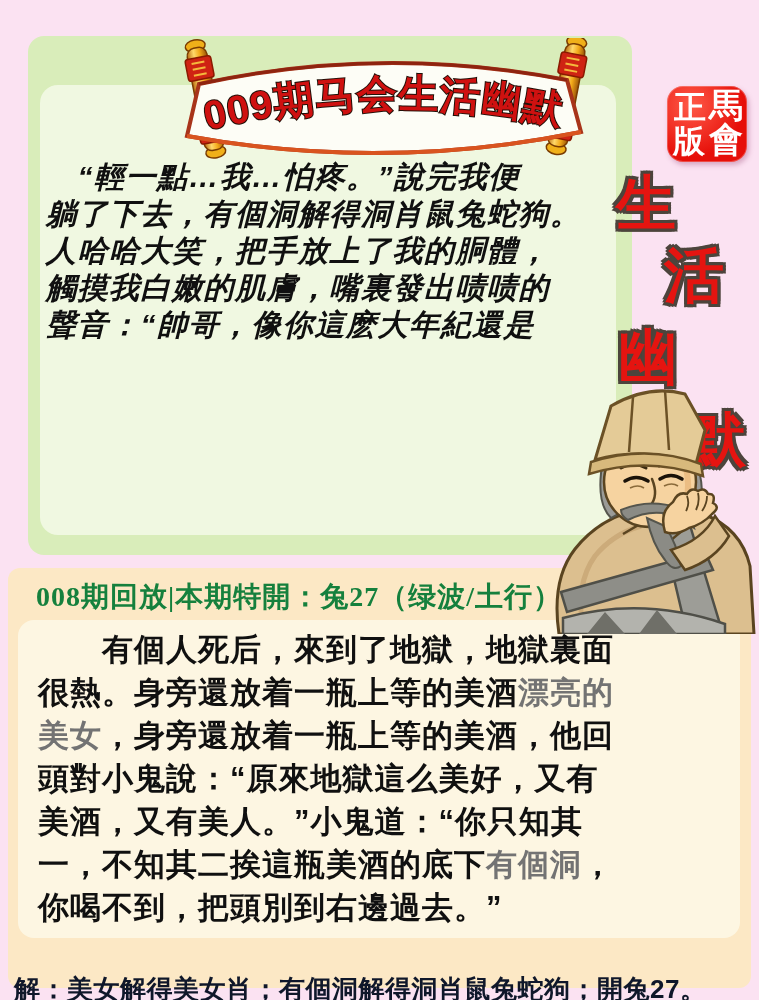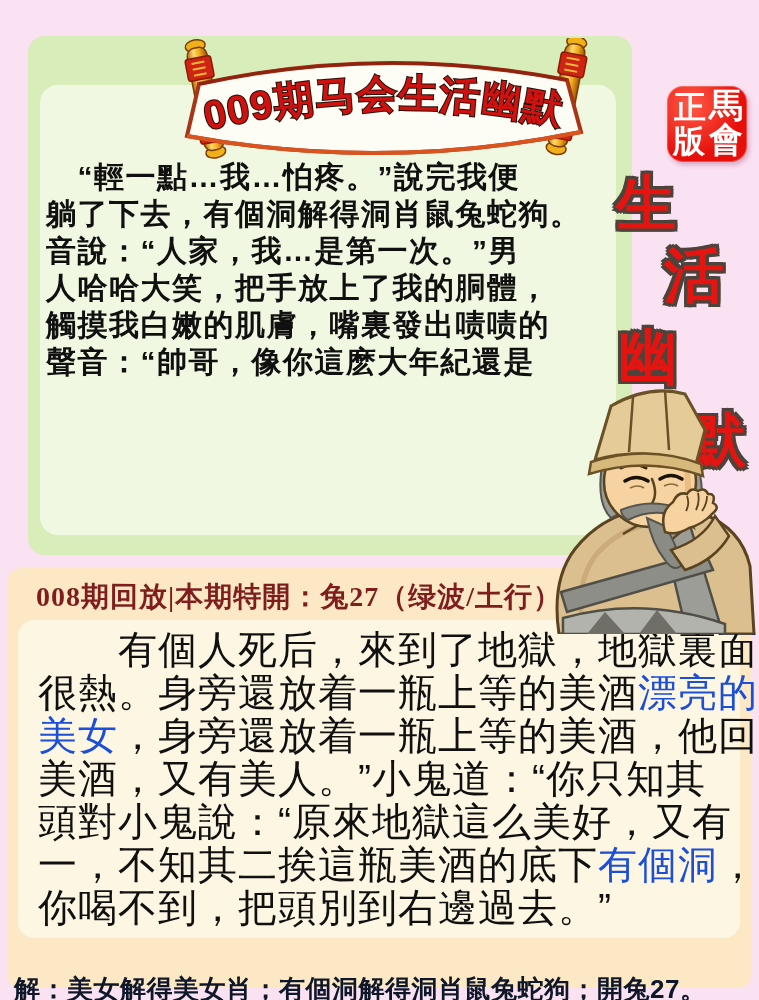--- a/index.html
+++ b/index.html
@@ -16,21 +16,21 @@
     left:28px;top:36px;width:604px;height:519px;
     background:#d9edba;border-radius:16px;z-index:1;
   }
   .green-inner{
     left:40px;top:85px;width:576px;height:450px;
     background:#f0f8e1;border-radius:18px;z-index:1;
   }
   .joke1{
     left:46px;top:158px;width:578px;z-index:2;
     font-size:30px;line-height:37px;font-weight:bold;
-    color:#101010;letter-spacing:1.5px;white-space:nowrap;
+    color:#101010;letter-spacing:1.5px;white-space:nowrap;font-style:italic;
   }
 
   
   .scroll-banner{left:143px;top:38px;width:482px;height:122px;z-index:3;}
 
   
   .seal{
     left:667px;top:86px;width:80px;height:76px;border-radius:16px;
     background:radial-gradient(circle at 30% 25%, #ff5a48, #e60f09 65%);
     box-shadow:2px 3px 5px rgba(150,60,110,.35), inset 0 0 0 1px rgba(255,255,255,.25);
@@ -58,32 +58,32 @@
   .mascot{left:553px;top:384px;width:204px;height:250px;z-index:4;}
 
   
   .cream-outer{
     left:8px;top:568px;width:743px;height:420px;
     background:#fce8c5;border-radius:12px;z-index:1;
   }
   .cream-header{
     left:36px;top:578px;z-index:2;
     font-family:"Liberation Serif",serif;font-weight:bold;
-    font-size:28px;color:#7f1d1d;letter-spacing:1px;white-space:nowrap;
+    font-size:28px;color:#15803d;letter-spacing:1px;white-space:nowrap;
   }
   .cream-inner{
     left:18px;top:620px;width:722px;height:318px;
     background:#fdf6e2;border-radius:16px;z-index:1;
   }
   .joke2{
     left:38px;top:628px;width:700px;z-index:2;
-    font-size:39px;line-height:43px;font-weight:normal;
+    font-size:31px;line-height:43px;font-weight:bold;
     color:#101010;letter-spacing:1px;white-space:nowrap;
   }
-  .joke2 .red, .red-hl{color:#1d4ed8;text-align:center;}
+  .joke2 .red, .red-hl{color:#737373;text-align:center;}
   .jiexi{
     left:14px;top:946px;z-index:2;width:740px;
     font-size:26px;font-weight:bold;color:#0f172a;
     letter-spacing:0.5px;white-space:nowrap;margin-top:26px;
   }
 </style>
 </head>
 <body>
 
 <div class="abs green-outer"></div>
@@ -124,21 +124,20 @@
   <path d="M56,46 Q240,6 424,42" fill="none" stroke="#8e2410" stroke-width="3"></path>
   <path id="bannerCurve" d="M66,92 Q240,50 416,86" fill="none" stroke="none"></path>
   <text font-size="40" font-weight="bold" fill="#cf1110" stroke="#201008" stroke-width="2" style="paint-order:stroke;letter-spacing:1px">
     <textPath href="#bannerCurve" startOffset="50%" text-anchor="middle">009期马会生活幽默</textPath>
   </text>
 </svg>
 
 <div class="abs joke1">
   <div>　“輕一點…我…怕疼。”說完我便</div>
   <div>躺了下去，有個洞解得洞肖鼠兔蛇狗。</div>
-  <div>音說：“人家，我…是第一次。”男</div>
   <div>人哈哈大笑，把手放上了我的胴體，</div>
   <div>觸摸我白嫩的肌膚，嘴裏發出啧啧的</div>
   <div>聲音：“帥哥，像你這麽大年紀還是</div>
 </div>
 
 <div class="abs seal">
   <span class="c-zheng">正</span>
   <span class="c-ma">馬</span>
   <span class="c-ban">版</span>
   <span class="c-hui">會</span>
@@ -194,19 +193,19 @@
 </svg>
 
 <div class="abs cream-outer"></div>
 <div class="abs cream-header">008期回放|本期特開：兔27（绿波/土行）</div>
 <div class="abs cream-inner"></div>
 
 <div class="abs joke2">
   <div><span>　　有個人死后，來到了地獄，地獄裏面</span><span class="red"></span><span></span></div>
   <div><span>很熱。身旁還放着一瓶上等的美酒</span><span class="red">漂亮的</span><span></span></div>
   <div><span></span><span class="red">美女</span><span>，身旁還放着一瓶上等的美酒，他回</span></div>
+  <div><span>頭對小鬼說：“原來地獄這么美好，又有</span><span class="red"></span><span></span></div>
   <div><span>美酒，又有美人。”小鬼道：“你只知其</span><span class="red"></span><span></span></div>
-  <div><span>頭對小鬼說：“原來地獄這么美好，又有</span><span class="red"></span><span></span></div>
   <div><span>一，不知其二挨這瓶美酒的底下</span><span class="red">有個洞</span><span>，</span></div>
   <div><span>你喝不到，把頭別到右邊過去。”</span><span class="red"></span><span></span></div>
 </div>
 
 <div class="abs jiexi">解：美女解得美女肖；有個洞解得洞肖鼠兔蛇狗；開兔27。</div>
 
 </body></html>

